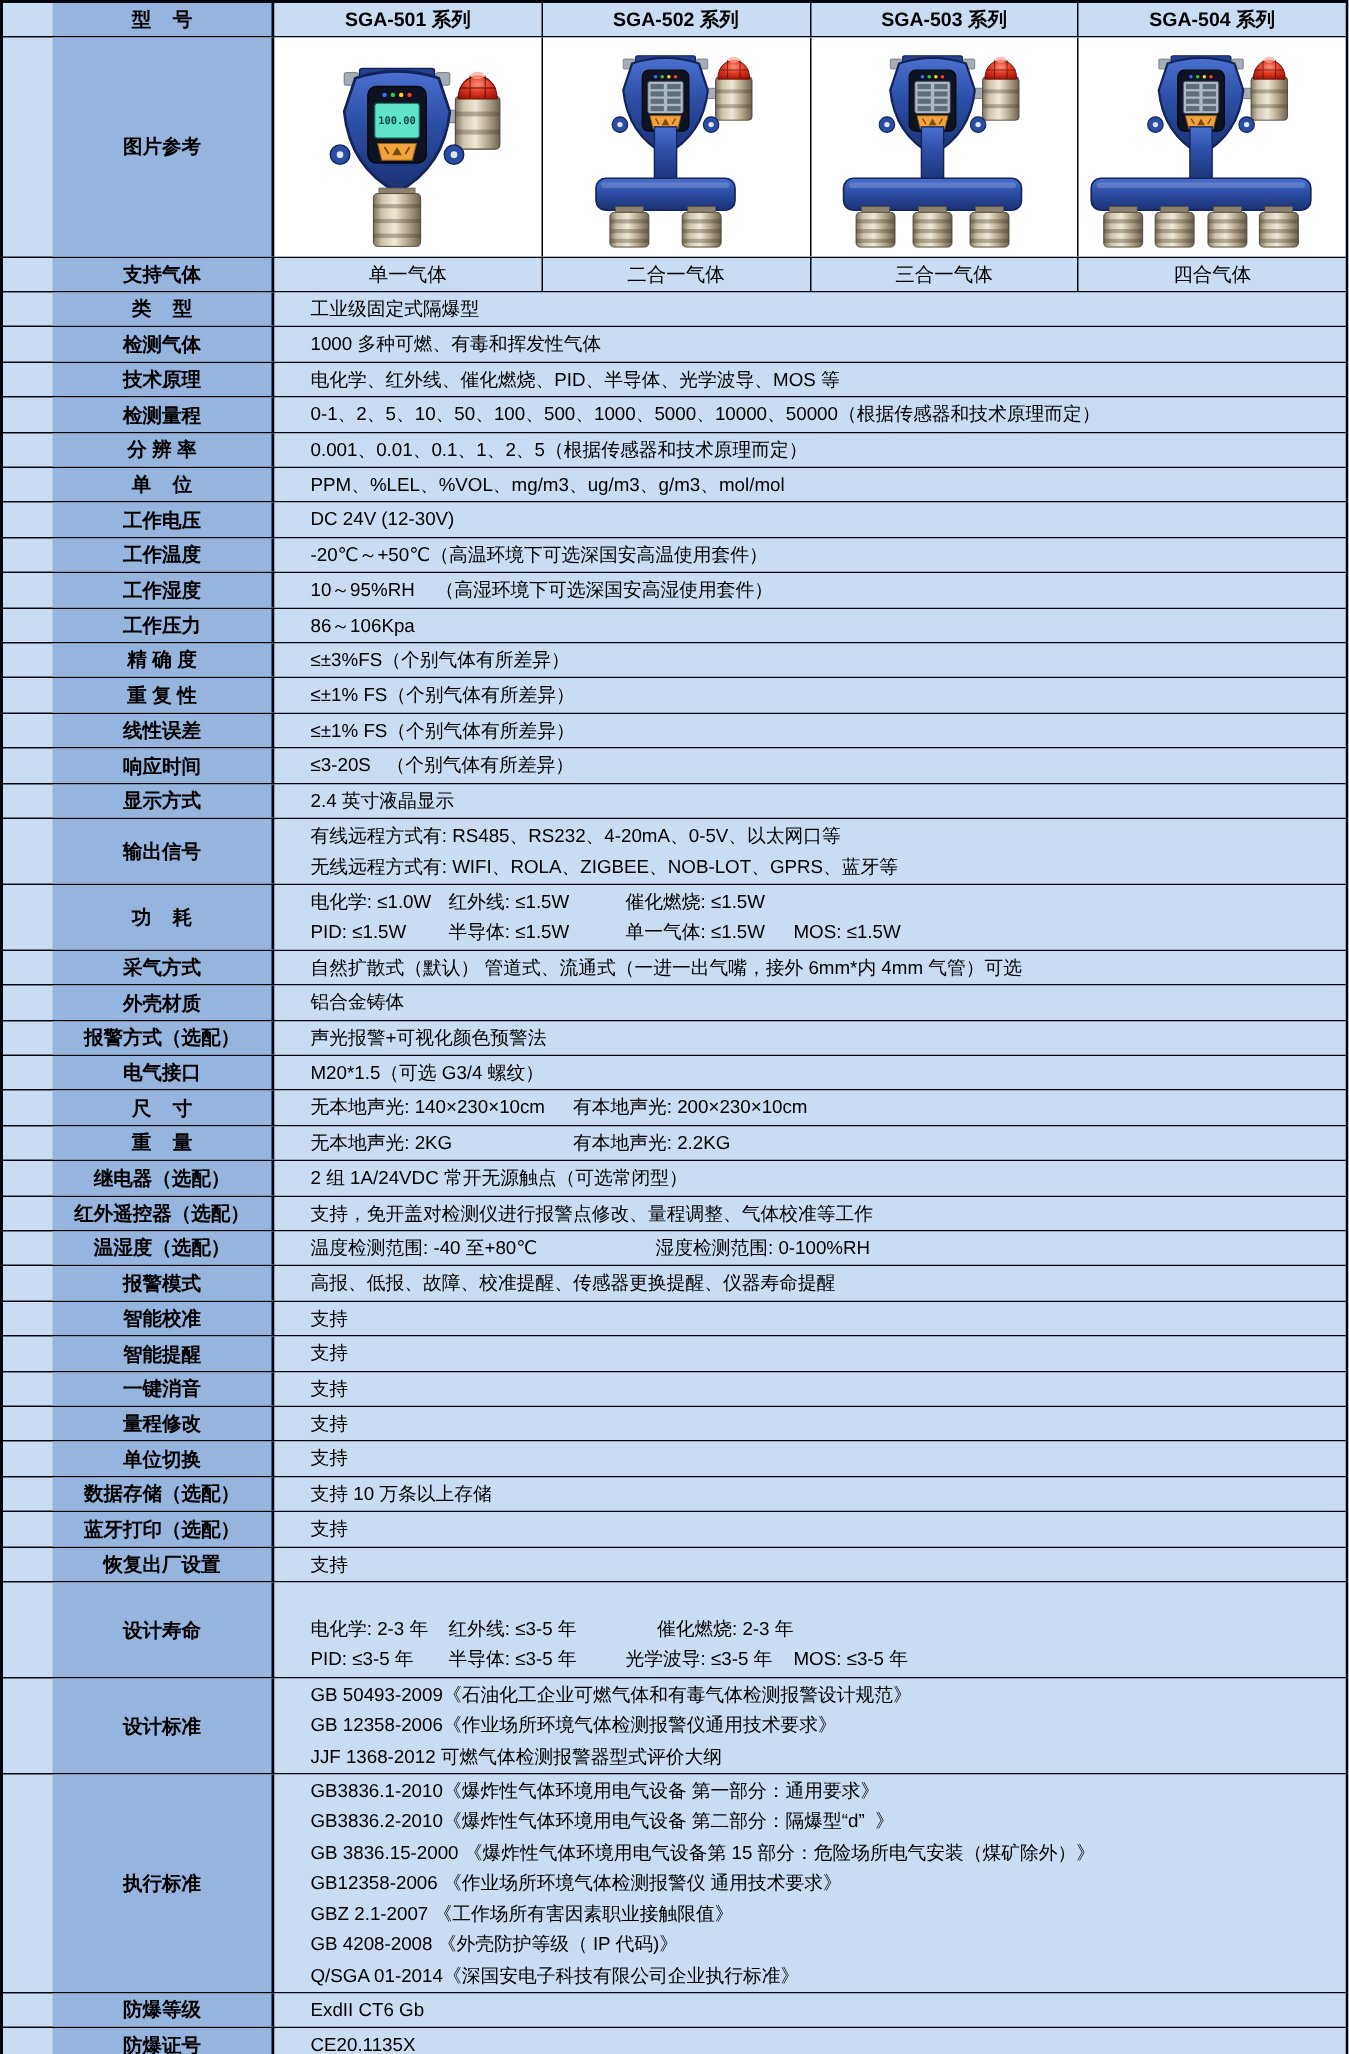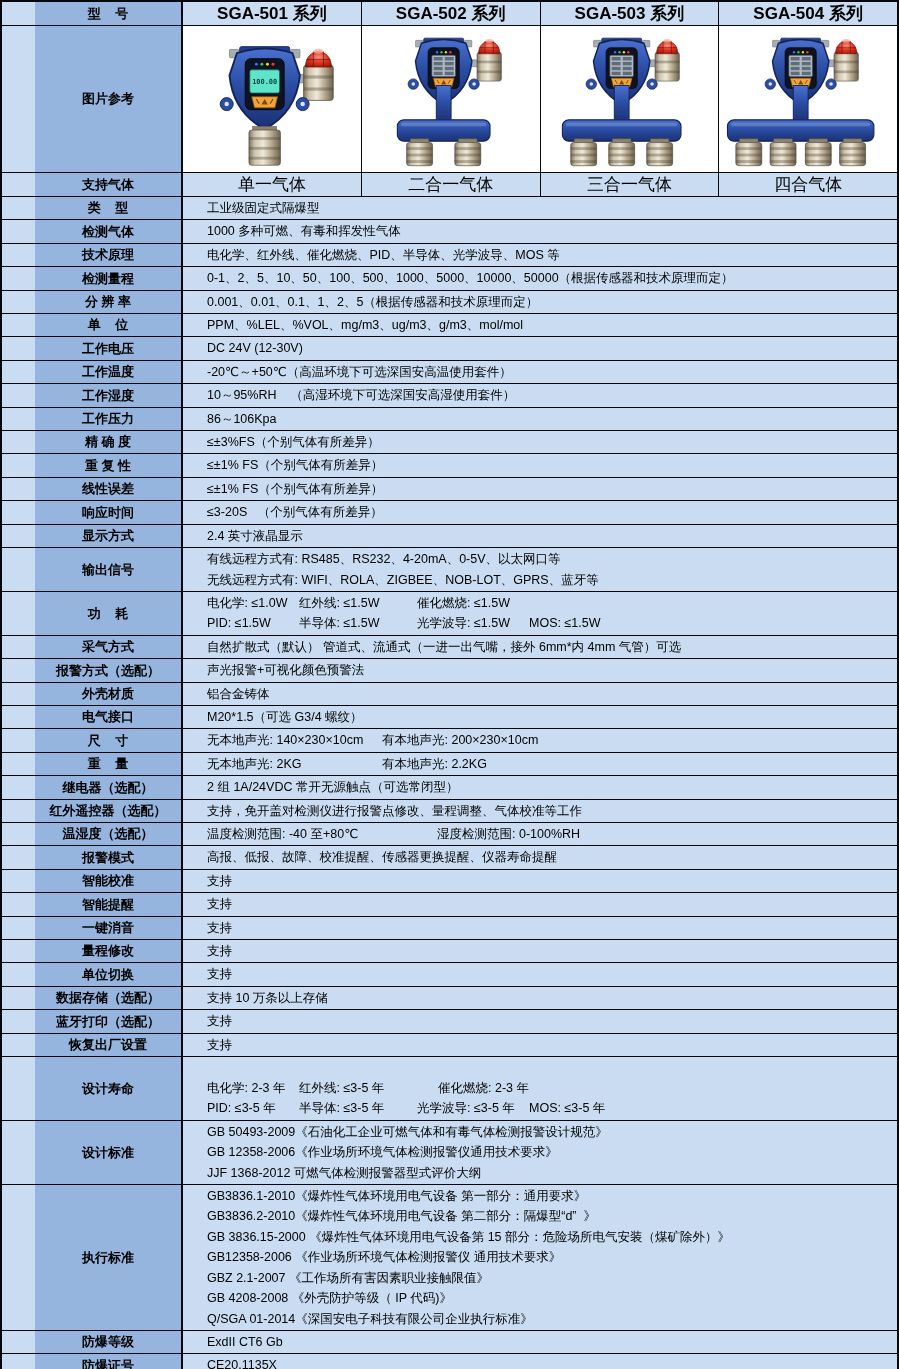--- a/index.html
+++ b/index.html
@@ -25,21 +25,21 @@
     flex:1;background:var(--content-bg);
     padding:1px 6px 1px 24px;
     display:flex;flex-direction:column;justify-content:center;
     font-size:12.5px;min-width:0;
   }
   .line{line-height:20.4px;white-space:pre-wrap;}
   .line span{white-space:pre-wrap;}
   .hcol,.gcol{
     flex:1;background:var(--content-bg);
     display:flex;align-items:center;justify-content:center;
-    font-size:17px;min-width:0;
+    font-size:13px;min-width:0;
   }
   .hcol{font-weight:bold;}
   .hcol + .hcol, .gcol + .gcol, .imgcell + .imgcell{border-left:1px solid var(--border);}
   .header-row{min-height:22px;}
   .gas-row{min-height:22px;}
   .image-row{height:146px;}
   .imgcell{
     flex:1;background:var(--image-bg);
     display:flex;align-items:center;justify-content:center;min-width:0;
   }
@@ -455,39 +455,39 @@
         <div class="cell label">输出信号</div>
         <div class="cell value">
           <div class="line"><span>有线远程方式有: RS485、RS232、4-20mA、0-5V、以太网口等</span></div>
           <div class="line"><span>无线远程方式有: WIFI、ROLA、ZIGBEE、NOB-LOT、GPRS、蓝牙等</span></div>
         </div>
       </div>
       <div class="spec-row">
         <div class="cell label">功    耗</div>
         <div class="cell value">
           <div class="line"><span style="display: inline-block; min-width: 92px;">电化学: ≤1.0W</span><span style="display: inline-block; min-width: 118px;">红外线: ≤1.5W</span><span style="display: inline-block; min-width: 112px;">催化燃烧: ≤1.5W</span></div>
-          <div class="line"><span style="display: inline-block; min-width: 92px;">PID: ≤1.5W</span><span style="display: inline-block; min-width: 118px;">半导体: ≤1.5W</span><span style="display: inline-block; min-width: 112px;">光学波导: ≤1.5W</span><span>MOS: ≤1.5W</span></div>
+          <div class="line"><span style="display: inline-block; min-width: 92px;">PID: ≤1.5W</span><span style="display: inline-block; min-width: 118px;">半导体: ≤1.5W</span><span style="display: inline-block; min-width: 112px;">单一气体: ≤1.5W</span><span>MOS: ≤1.5W</span></div>
         </div>
       </div>
       <div class="spec-row">
         <div class="cell label">采气方式</div>
         <div class="cell value">
           <div class="line"><span>自然扩散式（默认） 管道式、流通式（一进一出气嘴，接外 6mm*内 4mm 气管）可选</span></div>
         </div>
       </div>
       <div class="spec-row">
+        <div class="cell label">外壳材质</div>
+        <div class="cell value">
+          <div class="line"><span>铝合金铸体</span></div>
+        </div>
+      </div>
+      <div class="spec-row">
         <div class="cell label">报警方式（选配）</div>
         <div class="cell value">
           <div class="line"><span>声光报警+可视化颜色预警法</span></div>
-        </div>
-      </div>
-      <div class="spec-row">
-        <div class="cell label">外壳材质</div>
-        <div class="cell value">
-          <div class="line"><span>铝合金铸体</span></div>
         </div>
       </div>
       <div class="spec-row">
         <div class="cell label">电气接口</div>
         <div class="cell value">
           <div class="line"><span>M20*1.5（可选 G3/4 螺纹）</span></div>
         </div>
       </div>
       <div class="spec-row">
         <div class="cell label">尺    寸</div>

